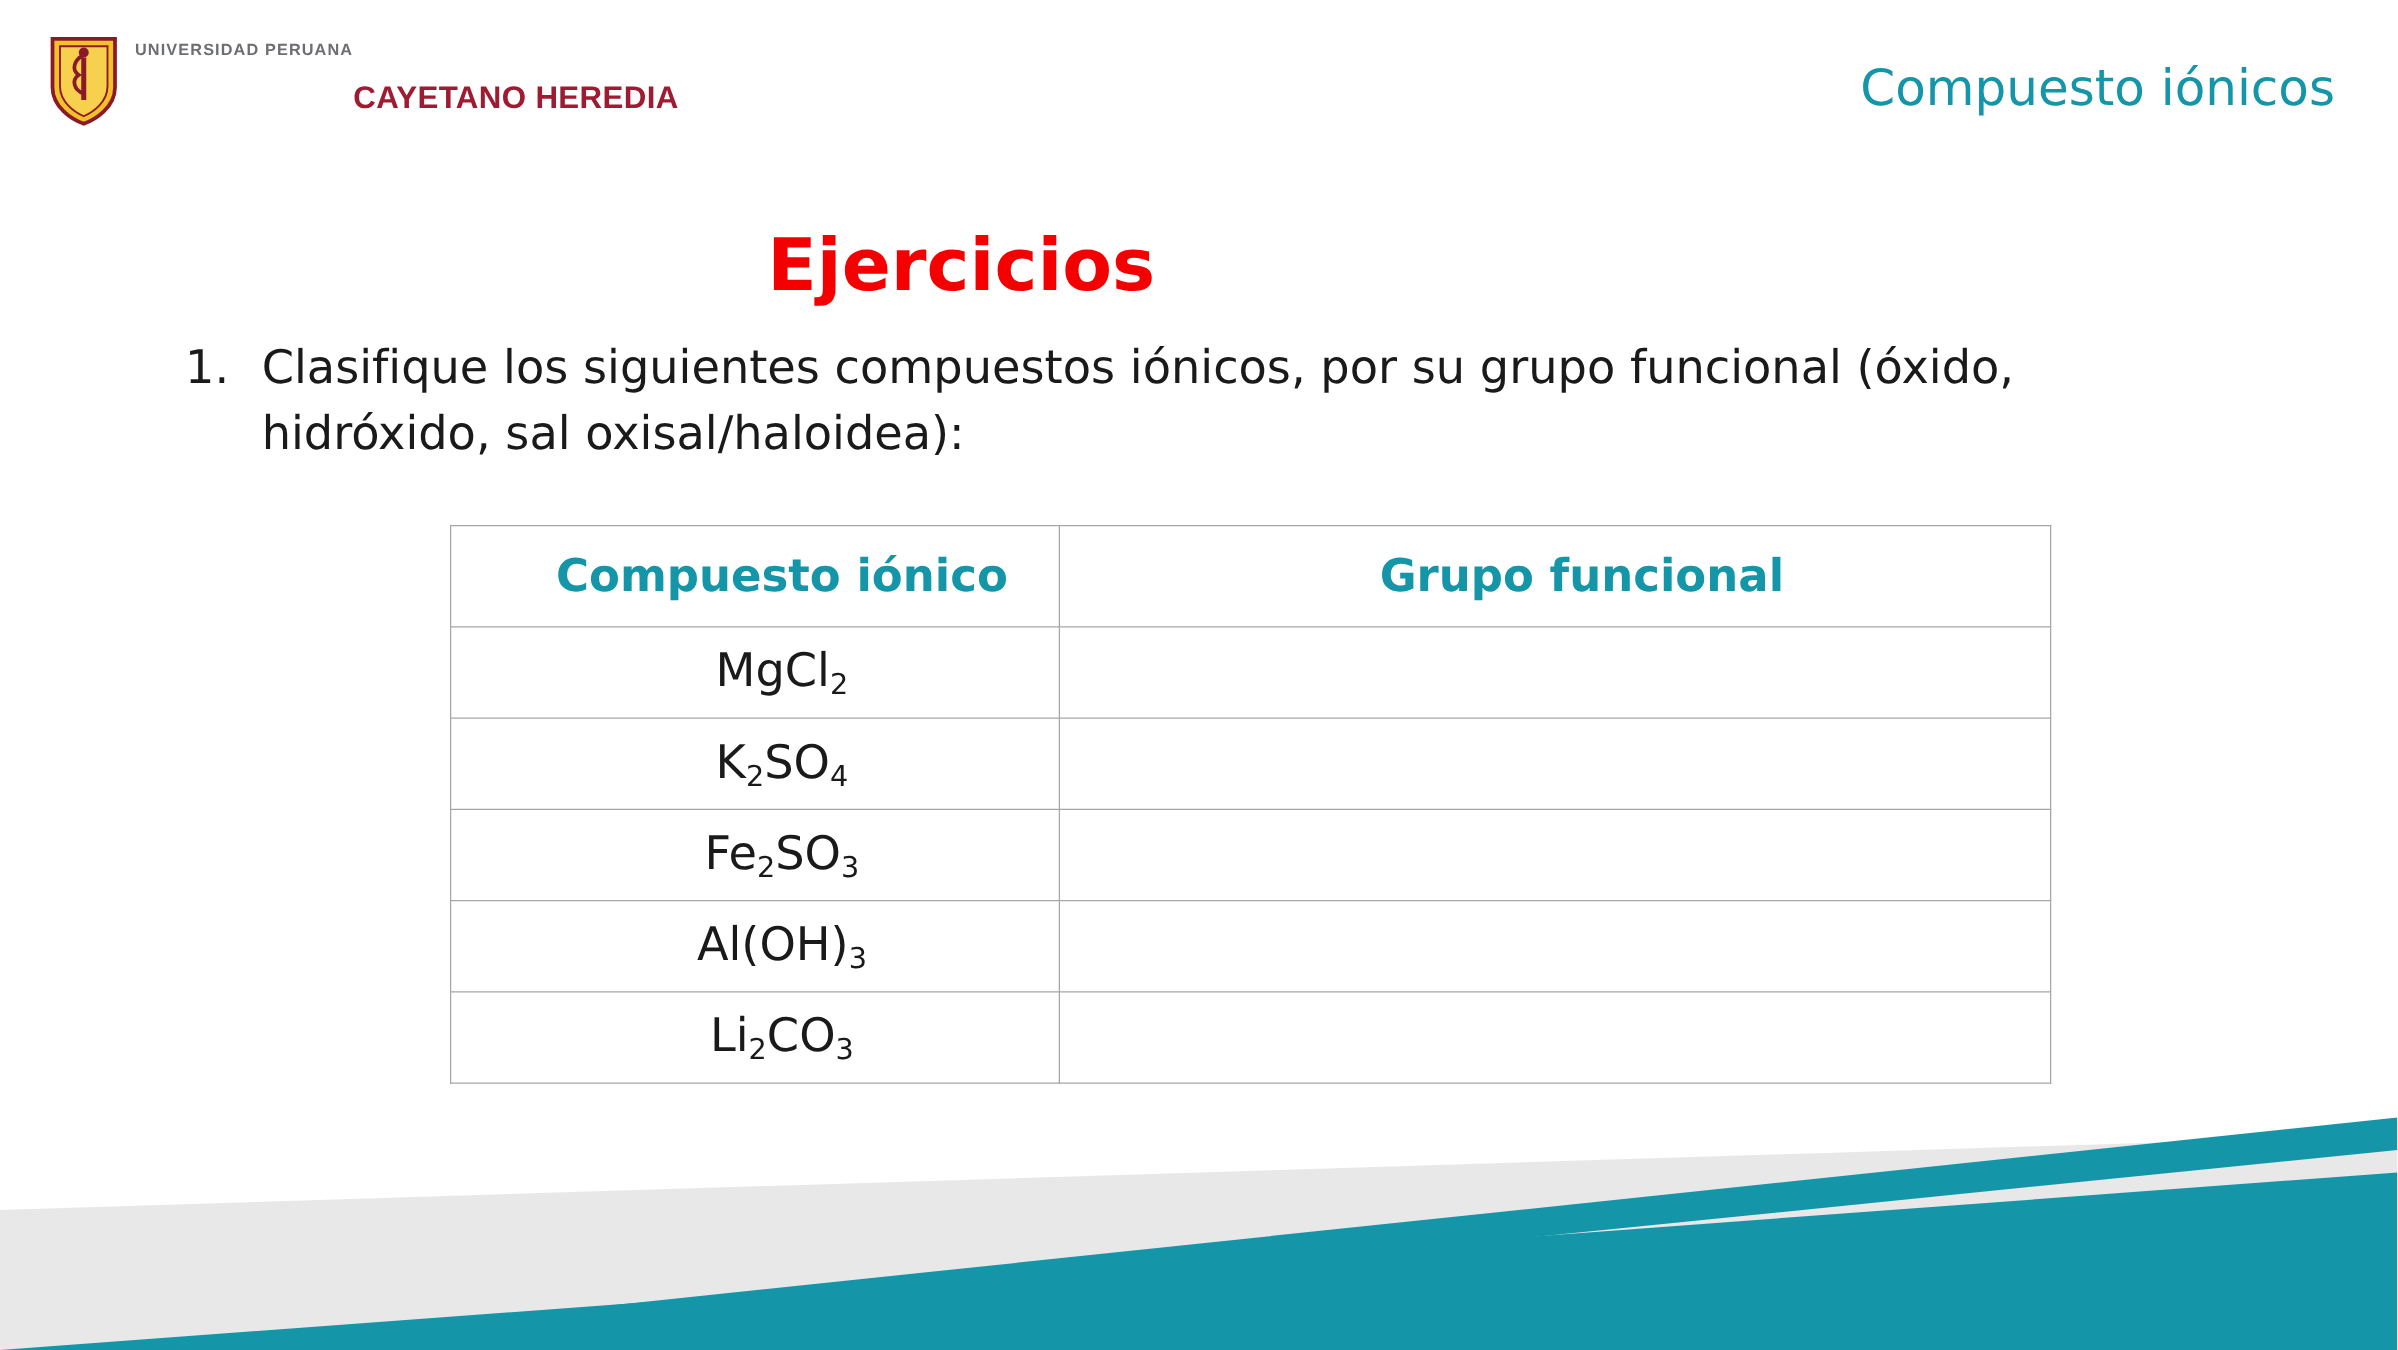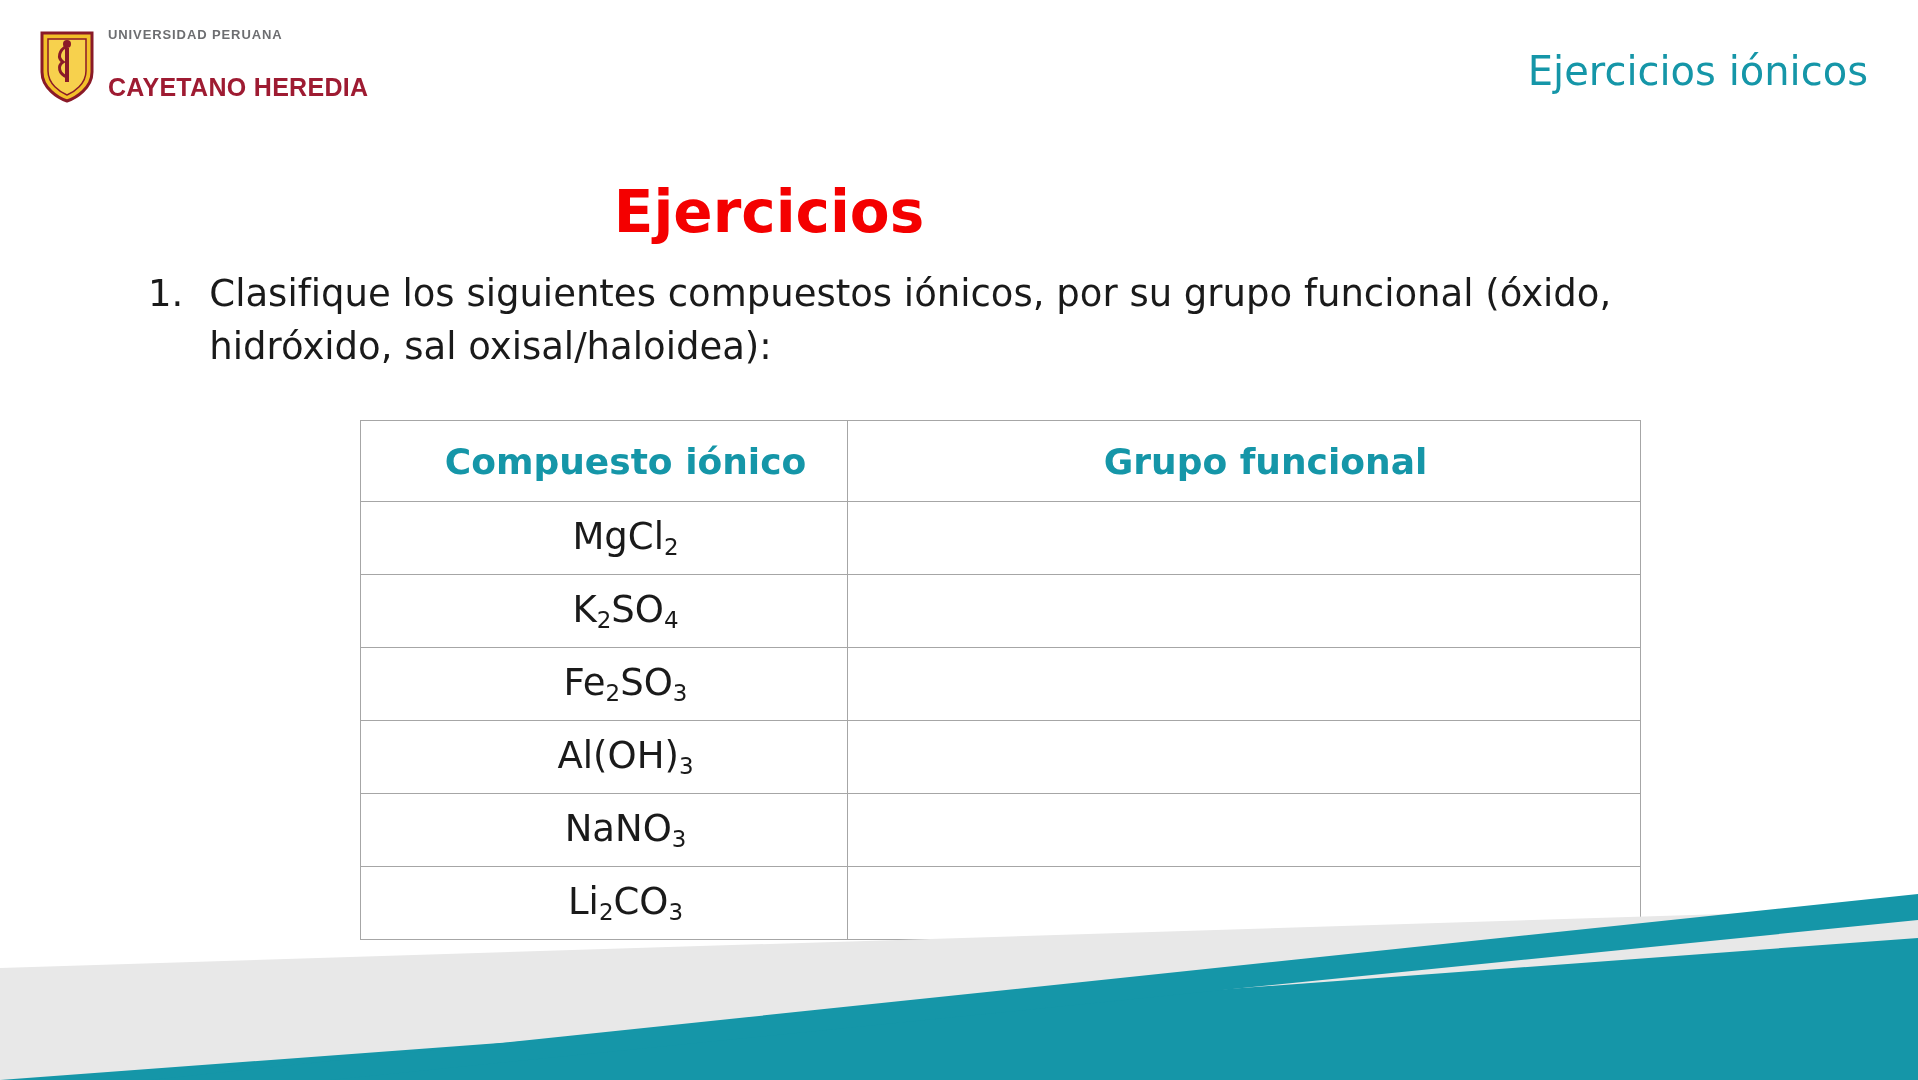--- a/index.html
+++ b/index.html
@@ -34,21 +34,20 @@
   }
 
   .shield {
     width: 58px;
     height: 74px;
     position: relative;
   }
 
   .logo-text {
     display: flex;
-    flex-direction: column;
     line-height: 1.05;
     padding-bottom: 6px;
   }
   .logo-text .line1 {
     font-size: 13px;
     letter-spacing: 0.9px;
     color: #6d6e71;
     font-family: "Liberation Sans", sans-serif;
     font-weight: 700;
   }
@@ -160,21 +159,21 @@
         <path d="M29 16 c-8 4 -10 12 -4 16 c-6 4 -4 12 4 15" fill="none" stroke="#8a1a28" stroke-width="3"></path>
         <circle cx="29" cy="14" r="4" fill="#8a1a28"></circle>
       </svg>
     </div>
     <div class="logo-text">
       <span class="line1">UNIVERSIDAD PERUANA</span>
       <span class="line2">CAYETANO HEREDIA</span>
     </div>
   </div>
 
-  <div class="header-title">Ejercicios iónicos</div>
+  <div class="header-title">Compuesto iónicos</div>
 </div>
 
 <div class="slide-title">Ejercicios</div>
 
 <div class="question">
   <span class="q-number">1.</span>
   <span class="q-text">Clasifique los siguientes compuestos iónicos, por su grupo funcional (óxido, hidróxido, sal oxisal/haloidea):</span>
 </div>
 
 <table class="ex-table">
@@ -199,24 +198,20 @@
       </tr>
       <tr>
         <td class="formula"><span>Fe</span><sub>2</sub><span>SO</span><sub>3</sub></td>
         <td class="formula"></td>
       </tr>
       <tr>
         <td class="formula"><span>Al(OH)</span><sub>3</sub></td>
         <td class="formula"></td>
       </tr>
       <tr>
-        <td class="formula"><span>NaNO</span><sub>3</sub></td>
-        <td class="formula"></td>
-      </tr>
-      <tr>
         <td class="formula"><span>Li</span><sub>2</sub><span>CO</span><sub>3</sub></td>
         <td class="formula"></td>
       </tr>
     </tbody>
 </table>
 
 <div class="deco">
   <svg width="1918" height="230" viewBox="0 0 1918 230" xmlns="http://www.w3.org/2000/svg">
     <path d="M0 118 L1918 58 L1918 230 L0 230 Z" fill="#e8e8e8"></path>
     <path d="M0 230 L1918 88 L1918 230 Z" fill="#1596a8"></path>

